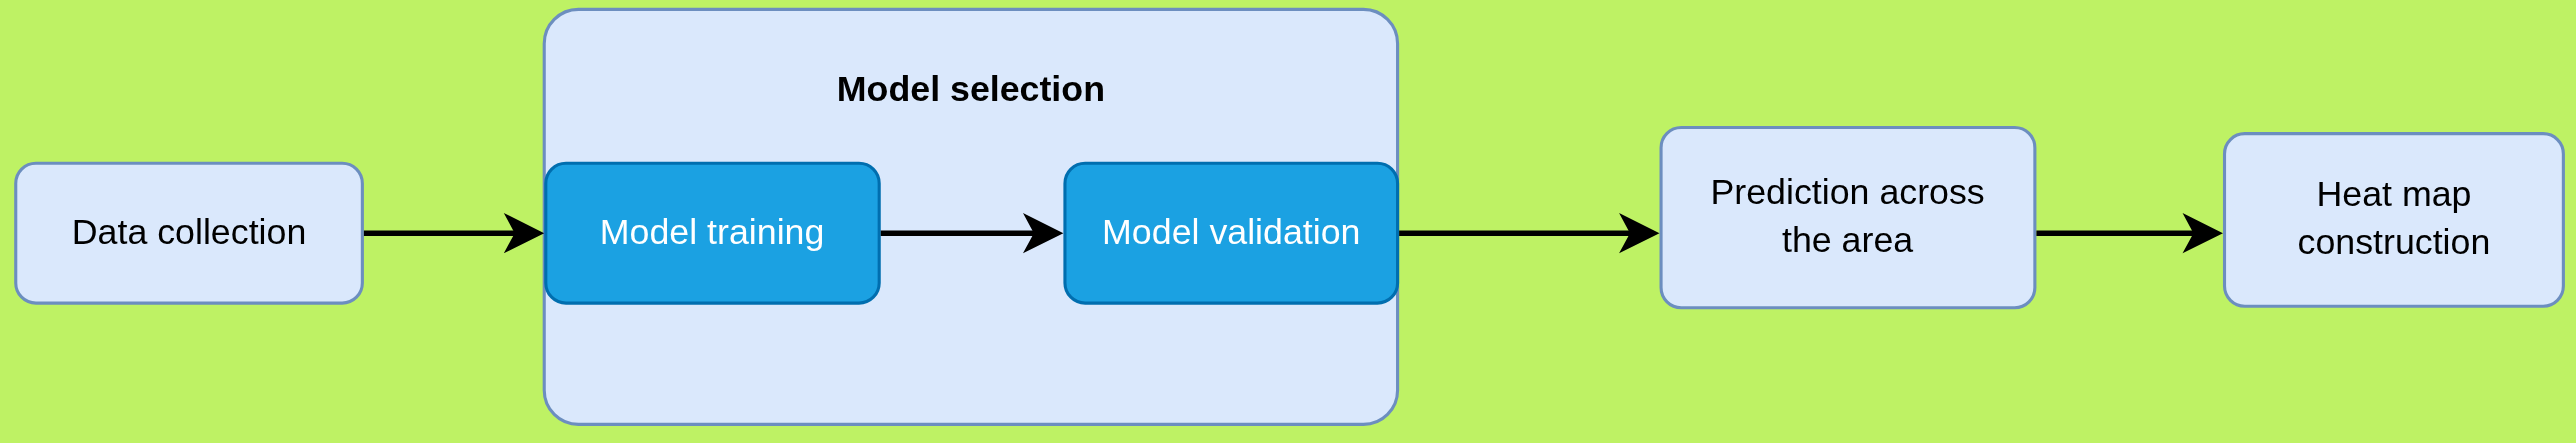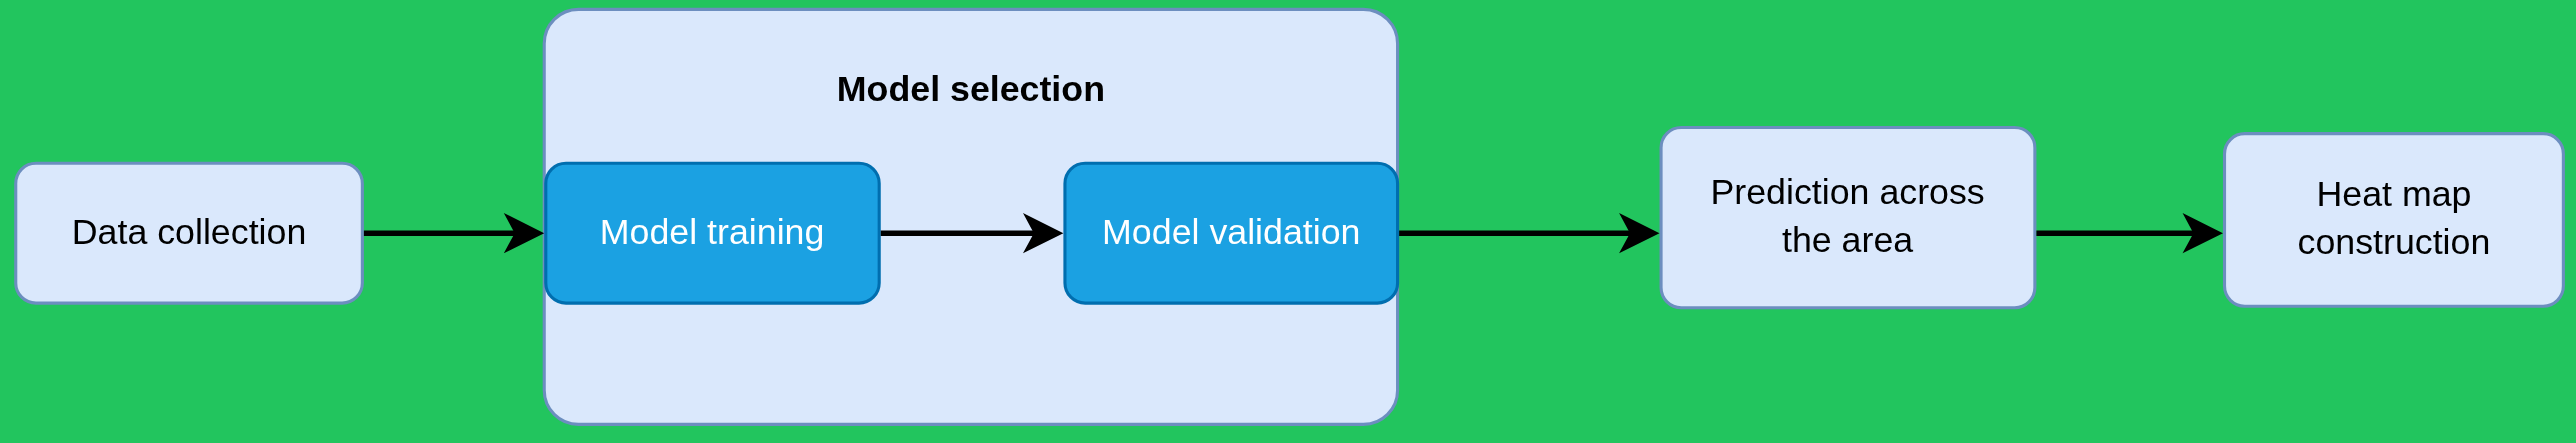--- a/index.html
+++ b/index.html
@@ -10,21 +10,21 @@
   body {
     width: 2576px;
     height: 443px;
     font-family: "Liberation Sans", sans-serif;
     overflow: hidden;
   }
   #diagram-root {
     position: relative;
     width: 2576px;
     height: 443px;
-    background: #22c55e;
+    background: #bef264;
   }
   svg.canvas {
     position: absolute;
     top: 0;
     left: 0;
     width: 2576px;
     height: 443px;
     display: block;
   }
   .node-rect {

